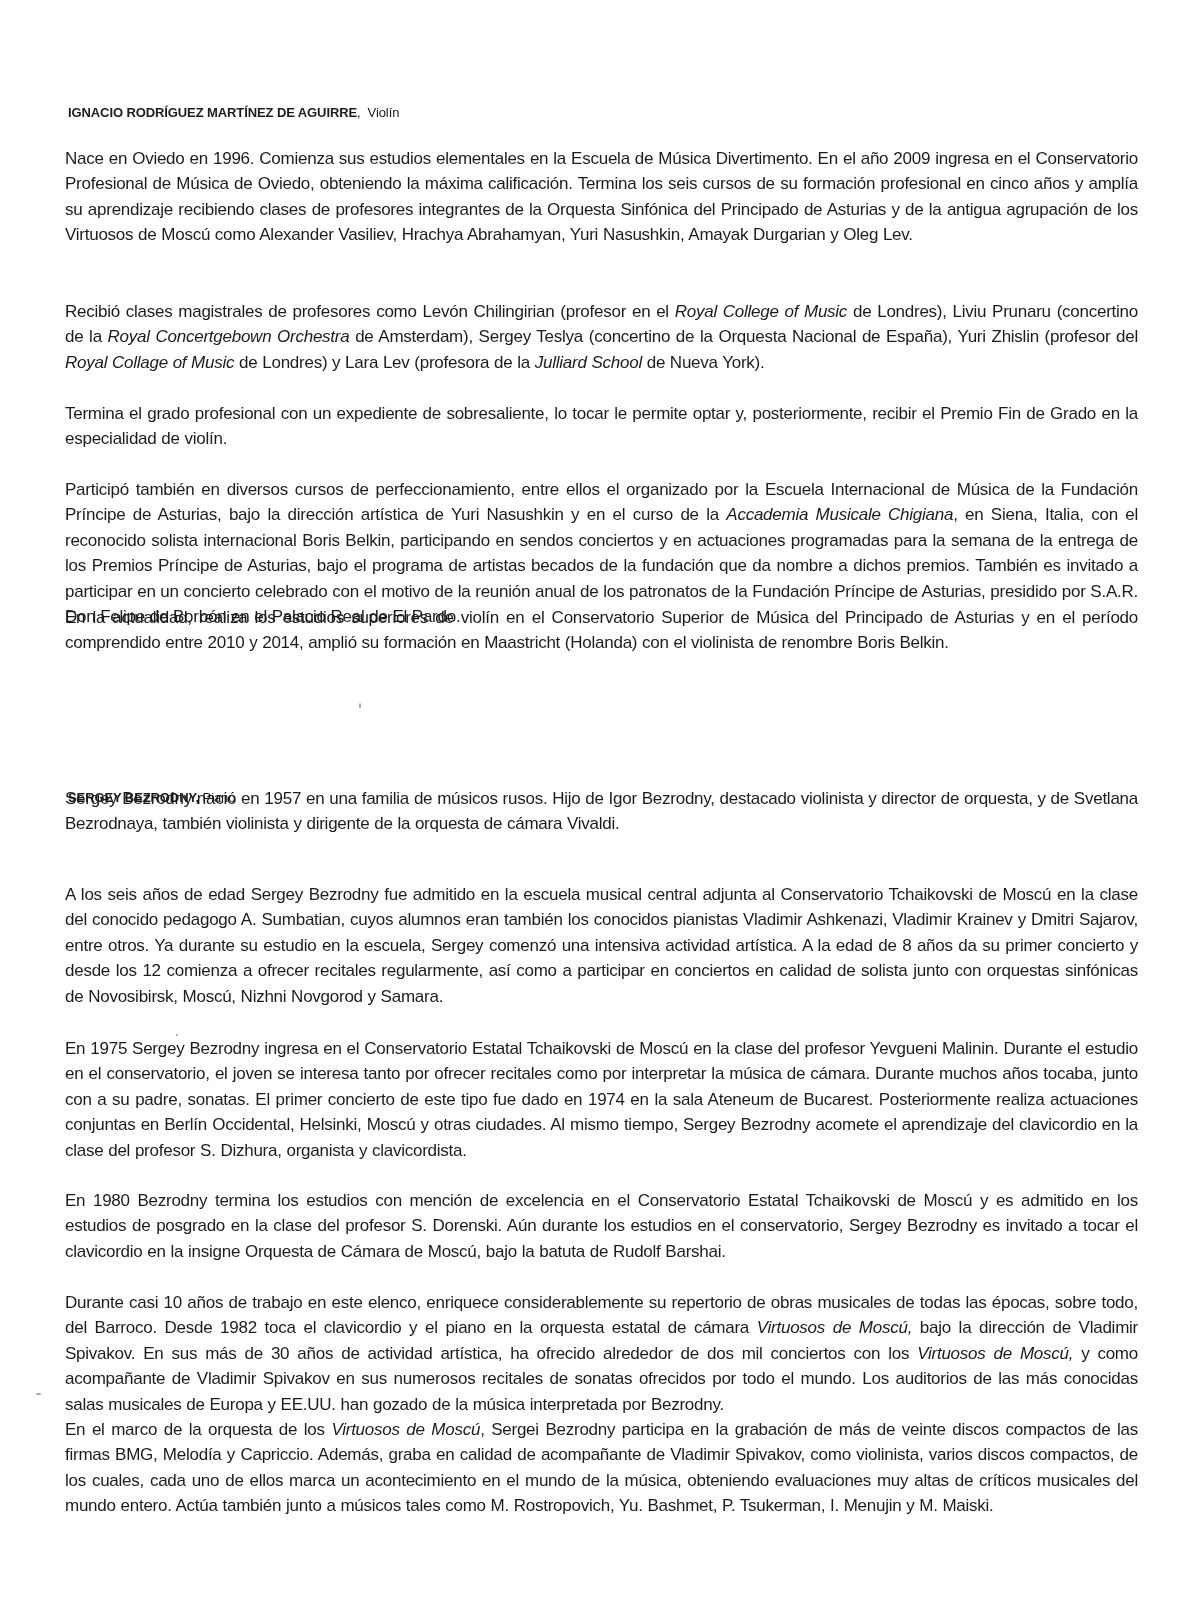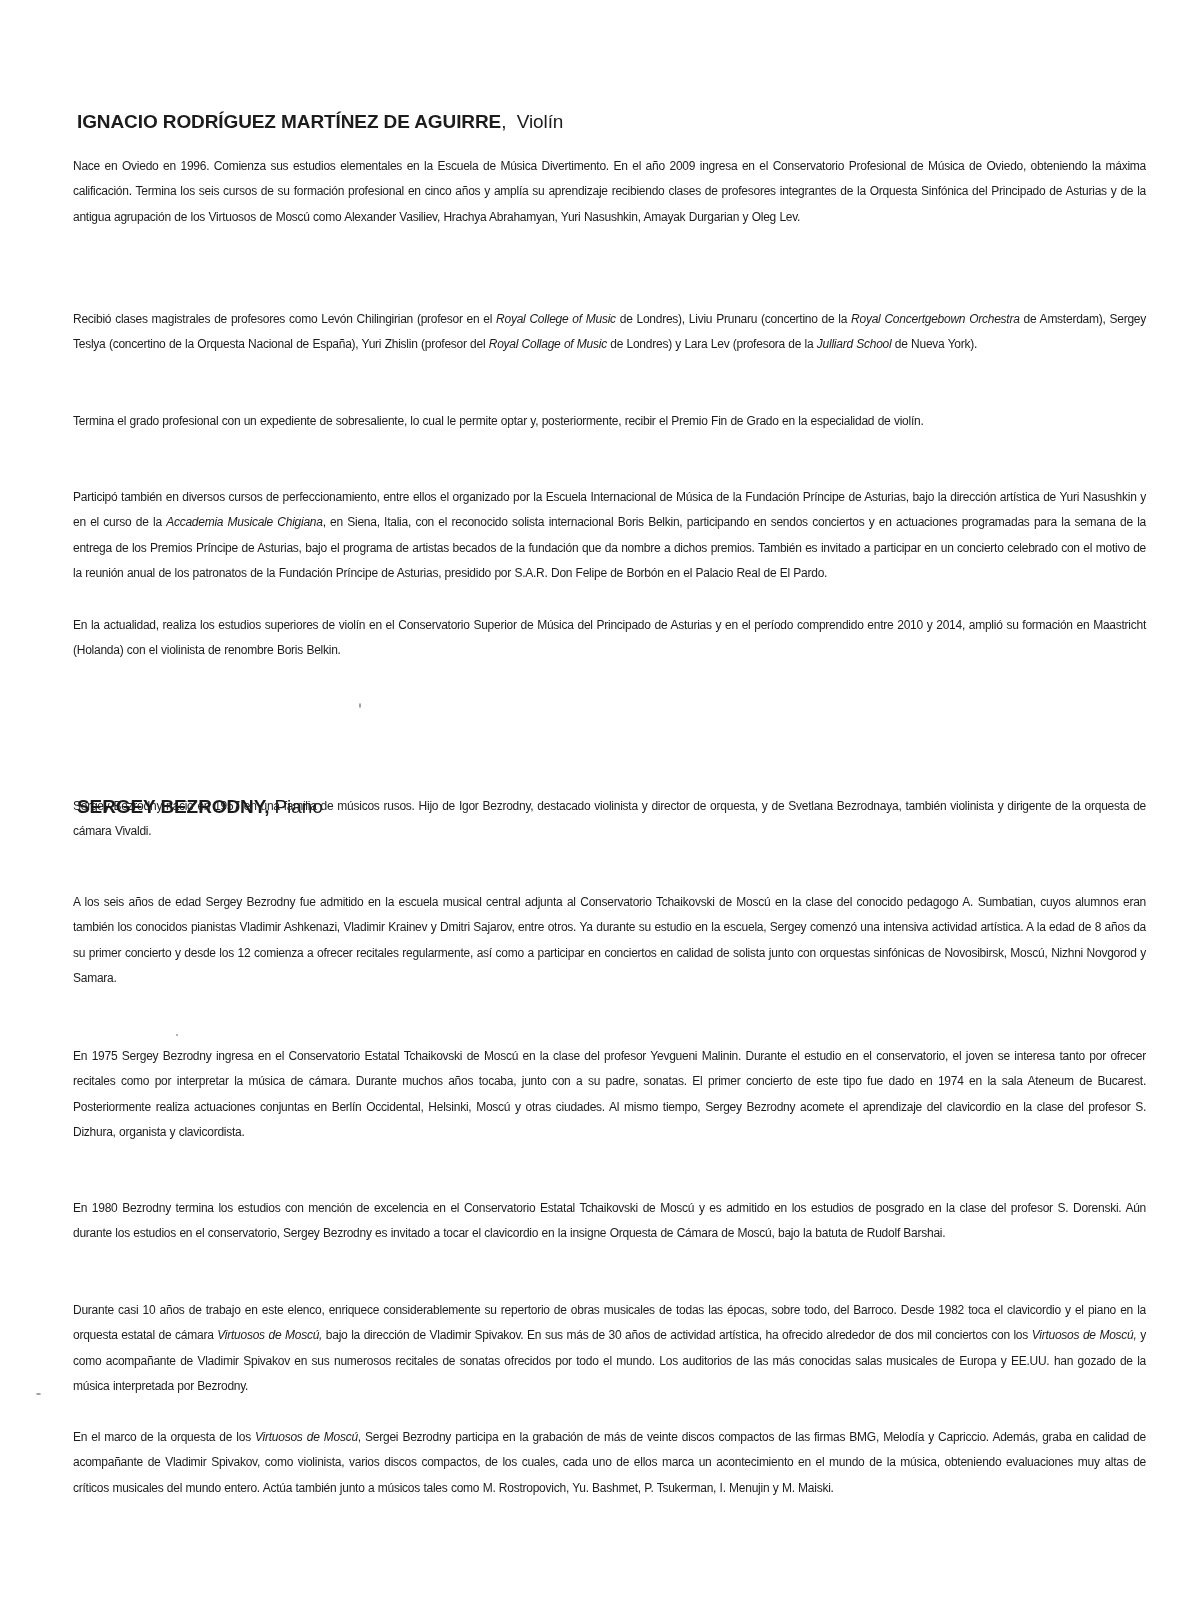--- a/index.html
+++ b/index.html
@@ -15,35 +15,35 @@
       font-family: "Liberation Sans", sans-serif;
       color: #1c1c1c;
     }
     .page {
       position: absolute;
       left: 65px;
       top: 0;
       width: 1073px;
     }
     .heading {
-      font-size: 19px;
+      font-size: 13px;
       line-height: 25px;
-      margin: 12px;
+      margin: 3px;
       position: absolute;
       left: 0;
       white-space: nowrap;
       letter-spacing: -0.1px;
     }
     .heading .name { font-weight: bold; }
     .para {
       position: absolute;
       left: 0;
       width: 1073px;
-      margin: 8px;
-      font-size: 12px;
+      margin: 0;
+      font-size: 17px;
       line-height: 25.4px;
       text-align: justify;
       letter-spacing: -0.25px;
       word-spacing: 0.3px;
     }
     .para:not(.lastline-free) { text-align-last: left; }
     .para i { font-style: italic; }
     .speck {
       position: absolute;
       background: #9a9a9a;
@@ -54,21 +54,21 @@
 <body>
 
 <div class="page">
 
   <div class="heading" style="top:97px;">
     <span class="name">IGNACIO RODRÍGUEZ MARTÍNEZ DE AGUIRRE</span><span style="white-space:pre;">,  </span><span>Violín</span>
   </div>
 
   <p class="para" style="top:146px;">Nace en Oviedo en 1996. Comienza sus estudios elementales en la Escuela de Música Divertimento. En el año 2009 ingresa en el Conservatorio Profesional de Música de Oviedo, obteniendo la máxima calificación. Termina los seis cursos de su formación profesional en cinco años y amplía su aprendizaje recibiendo clases de profesores integrantes de la Orquesta Sinfónica del Principado de Asturias y de la antigua agrupación de los Virtuosos de Moscú como Alexander Vasiliev, Hrachya Abrahamyan, Yuri Nasushkin, Amayak Durgarian y Oleg Lev.</p>
   <p class="para" style="top:299px;">Recibió clases magistrales de profesores como Levón Chilingirian (profesor en el <i>Royal College of Music</i> de Londres), Liviu Prunaru (concertino de la <i>Royal Concertgebown Orchestra</i> de Amsterdam), Sergey Teslya (concertino de la Orquesta Nacional de España), Yuri Zhislin (profesor del <i>Royal Collage of Music</i> de Londres) y Lara Lev (profesora de la <i>Julliard School</i> de Nueva York).</p>
-  <p class="para" style="top:401px;">Termina el grado profesional con un expediente de sobresaliente, lo cual le permite optar y, posteriormente, recibir el Premio Fin de Grado en la especialidad de violín.</p>
+  <p class="para" style="top:401px;">Termina el grado profesional con un expediente de sobresaliente, lo tocar le permite optar y, posteriormente, recibir el Premio Fin de Grado en la especialidad de violín.</p>
   <p class="para" style="top:477px;">Participó también en diversos cursos de perfeccionamiento, entre ellos el organizado por la Escuela Internacional de Música de la Fundación Príncipe de Asturias, bajo la dirección artística de Yuri Nasushkin y en el curso de la <i>Accademia Musicale Chigiana</i>, en Siena, Italia, con el reconocido solista internacional Boris Belkin, participando en sendos conciertos y en actuaciones programadas para la semana de la entrega de los Premios Príncipe de Asturias, bajo el programa de artistas becados de la fundación que da nombre a dichos premios. También es invitado a participar en un concierto celebrado con el motivo de la reunión anual de los patronatos de la Fundación Príncipe de Asturias, presidido por S.A.R. Don Felipe de Borbón en el Palacio Real de El Pardo.</p>
   <p class="para" style="top:605px;">En la actualidad, realiza los estudios superiores de violín en el Conservatorio Superior de Música del Principado de Asturias y en el período comprendido entre 2010 y 2014, amplió su formación en Maastricht (Holanda) con el violinista de renombre Boris Belkin.</p>
 
   <div class="heading" style="top:782px;">
     <span class="name">SERGEY BEZRODNY,</span><span style="white-space:pre;"> </span><span>Piano</span>
   </div>
 
   <p class="para" style="top:786px;"> Sergey Bezrodny nació en 1957 en una familia de músicos rusos. Hijo de Igor Bezrodny, destacado violinista y director de orquesta, y de Svetlana Bezrodnaya, también violinista y dirigente de la orquesta de cámara Vivaldi.</p>
   <p class="para" style="top:882px;">A los seis años de edad Sergey Bezrodny fue admitido en la escuela musical central adjunta al Conservatorio Tchaikovski de Moscú en la clase del conocido pedagogo A. Sumbatian, cuyos alumnos eran también los conocidos pianistas Vladimir Ashkenazi, Vladimir Krainev y Dmitri Sajarov, entre otros. Ya durante su estudio en la escuela, Sergey comenzó una intensiva actividad artística. A la edad de 8 años da su primer concierto y desde los 12 comienza a ofrecer recitales regularmente, así como a participar en conciertos en calidad de solista junto con orquestas sinfónicas de Novosibirsk, Moscú, Nizhni Novgorod y Samara.</p>
   <p class="para" style="top:1036px;">En 1975 Sergey Bezrodny ingresa en el Conservatorio Estatal Tchaikovski de Moscú en la clase del profesor Yevgueni Malinin. Durante el estudio en el conservatorio, el joven se interesa tanto por ofrecer recitales como por interpretar la música de cámara. Durante muchos años tocaba, junto con a su padre, sonatas. El primer concierto de este tipo fue dado en 1974 en la sala Ateneum de Bucarest. Posteriormente realiza actuaciones conjuntas en Berlín Occidental, Helsinki, Moscú y otras ciudades. Al mismo tiempo, Sergey Bezrodny acomete el aprendizaje del clavicordio en la clase del profesor S. Dizhura, organista y clavicordista.</p>

